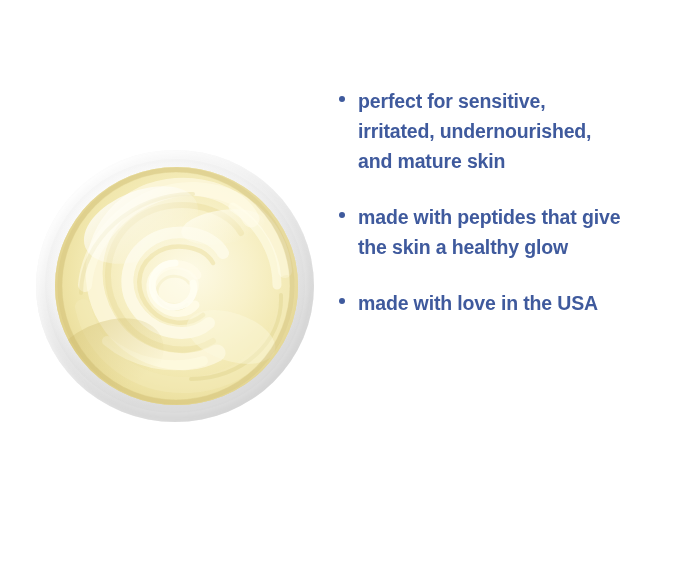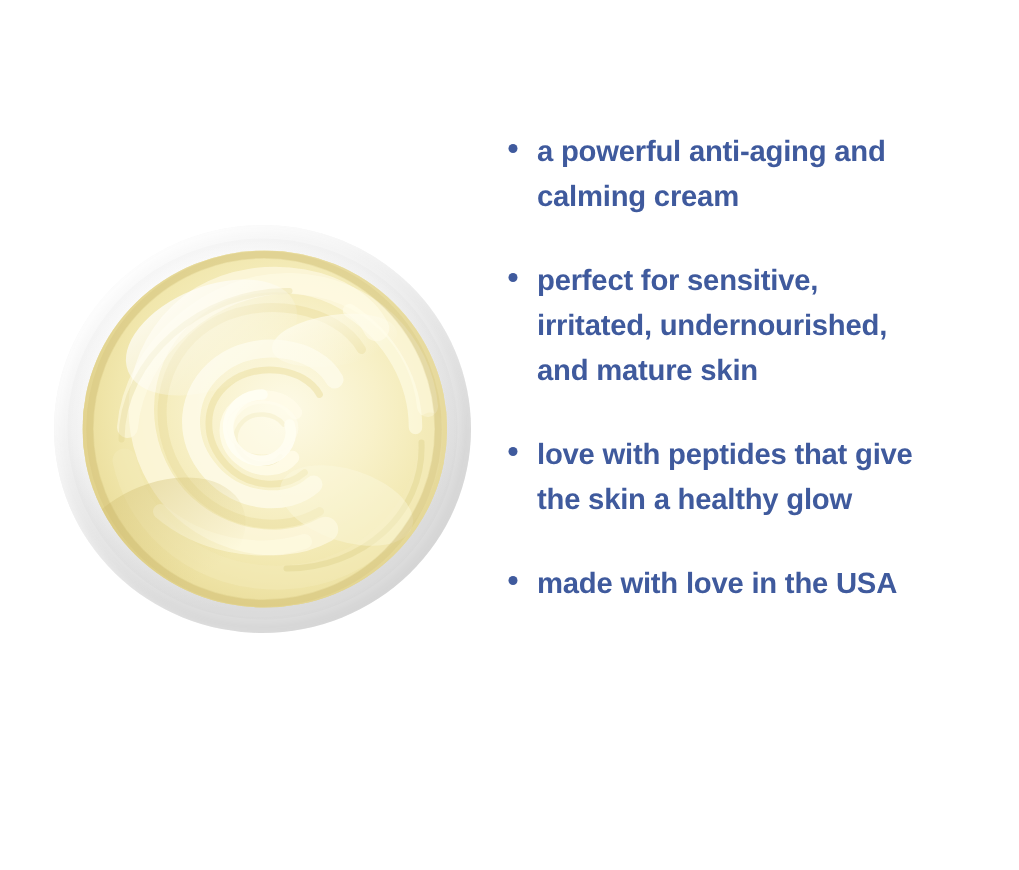--- a/index.html
+++ b/index.html
@@ -179,36 +179,31 @@
 
         <ellipse cx="50" cy="196" rx="62" ry="40" fill="url(#gSh)" transform="rotate(-25 50 196)"></ellipse>
         <circle cx="121" cy="119" r="119" fill="none" stroke="#cdbb6d" stroke-opacity="0.30" stroke-width="10"></circle>
         <circle cx="121" cy="119" r="116" fill="none" stroke="#bfa95c" stroke-opacity="0.14" stroke-width="5"></circle>
       </svg>
     </div>
   </div>
 
   <ul class="features" style="list-style:none;margin:0;padding:0;">
 
-    <li class="feature-item">
-      <span class="feature-bullet"></span>
-      <span class="feature-text">a powerful anti-aging and
-calming cream</span>
-    </li>
 
     <li class="feature-item">
       <span class="feature-bullet"></span>
       <span class="feature-text">perfect for sensitive,
 irritated, undernourished,
 and mature skin</span>
     </li>
 
     <li class="feature-item">
       <span class="feature-bullet"></span>
-      <span class="feature-text">love with peptides that give
+      <span class="feature-text">made with peptides that give
 the skin a healthy glow</span>
     </li>
 
     <li class="feature-item">
       <span class="feature-bullet"></span>
       <span class="feature-text">made with love in the USA</span>
     </li>
 
   </ul>
 

